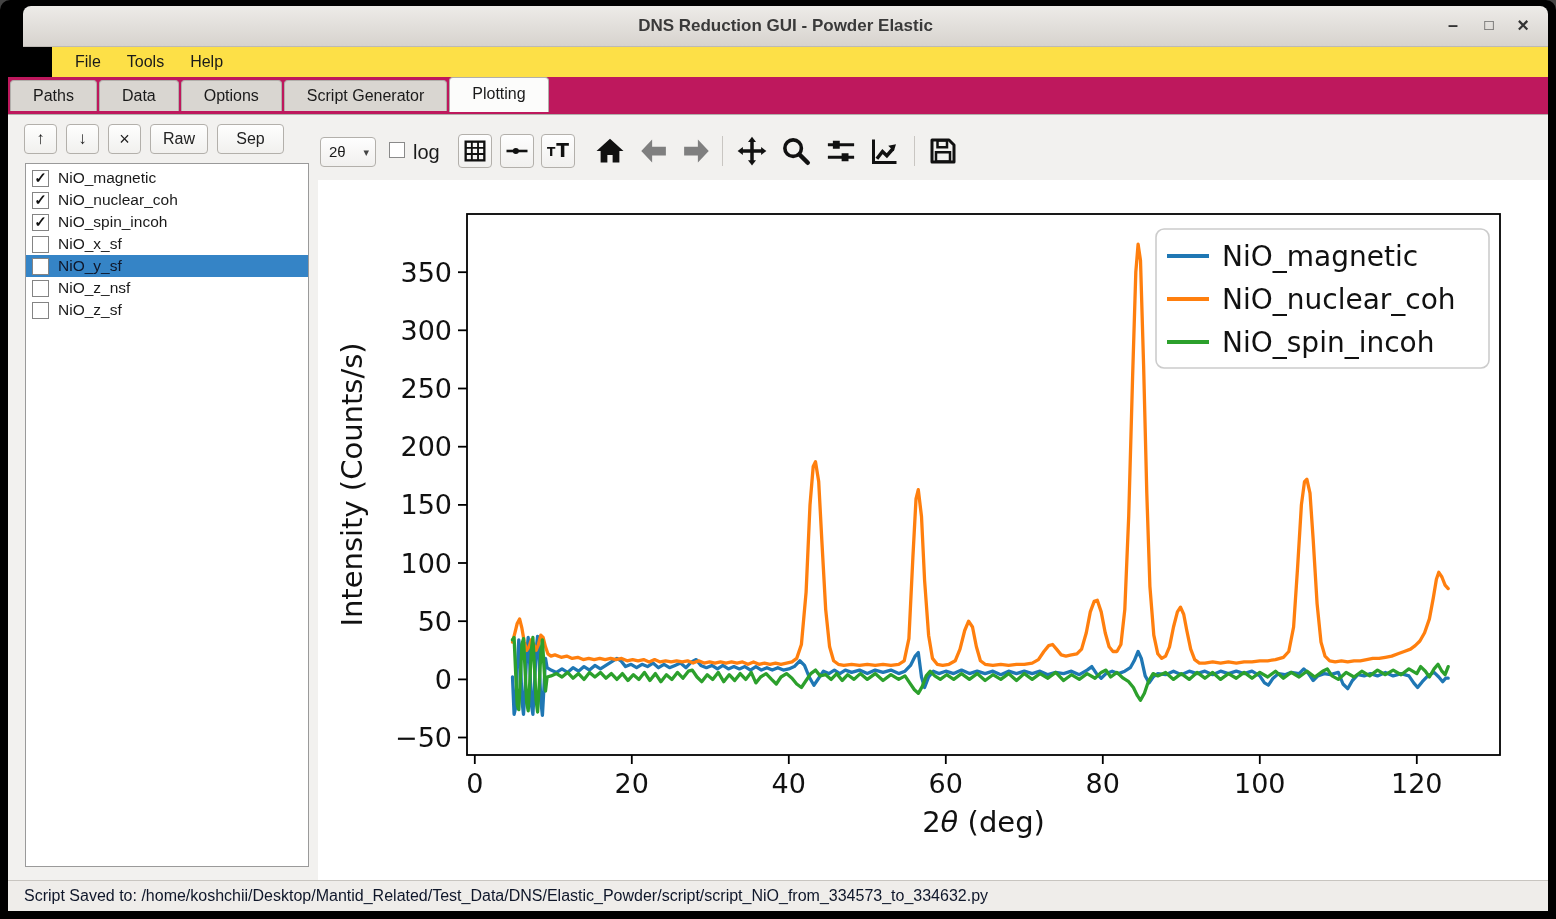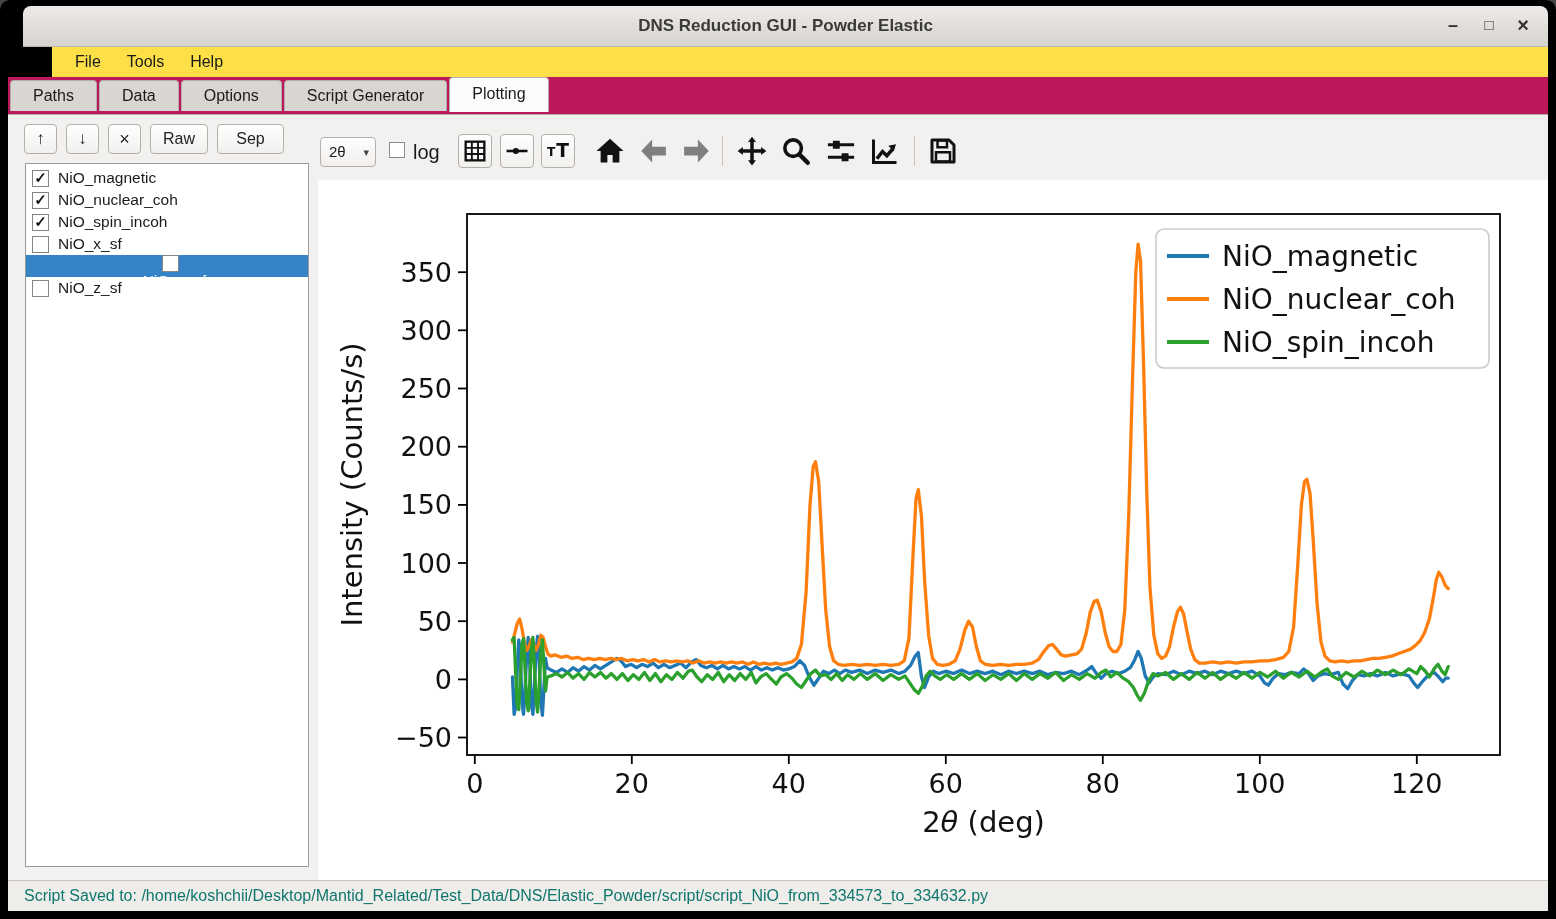--- a/index.html
+++ b/index.html
@@ -31,21 +31,21 @@
               margin-bottom:-1px;z-index:3;}
   
   .content{position:absolute;left:8px;top:115px;right:8px;bottom:39px;background:#f2f1ef;}
   .tool-btn{position:absolute;top:9px;height:30px;box-sizing:border-box;
             background:linear-gradient(#fefefe,#f1f0ee);border:1px solid #b3b0ab;
             border-radius:4px;font-size:16px;color:#222;text-align:center;line-height:28px;}
   
   .listbox{position:absolute;left:17px;top:48px;width:284px;height:704px;background:#fff;
            border:1px solid #9a9a9a;box-sizing:border-box;overflow:hidden;padding-top:3px;}
   .list-row{display:flex;align-items:center;height:22px;padding-left:6px;font-size:15.5px;}
-  .list-row.selected{background:#3584c6;color:#ffffff;flex-direction:column;}
+  .list-row.selected{background:#3584c6;color:#0f172a;}
   .cbx{width:15px;height:15px;box-sizing:content-box;border:1px solid #848484;background:#fff;
        font-size:15px;line-height:14px;text-align:center;color:#111;font-weight:bold;flex:none;}
   .list-label{margin-left:9px;white-space:nowrap;}
   
   .ptool{position:absolute;box-sizing:border-box;}
   .dropdown{left:312px;top:22px;width:56px;height:30px;background:linear-gradient(#fefefe,#f1f0ee);
             border:1px solid #b3b0ab;border-radius:4px;font-size:15px;line-height:28px;}
   .dropdown .dd-label{position:absolute;left:8px;}
   .dropdown .dd-arrow{position:absolute;right:6px;font-size:11px;color:#444;}
   .logbox{left:381px;top:27px;width:16px;height:16px;border:1px solid #8a8a8a;background:#fff;}
@@ -53,21 +53,21 @@
   .icon-btn{top:19px;width:34px;height:34px;background:linear-gradient(#fefefe,#f1f0ee);
             border:1px solid #b3b0ab;border-radius:4px;padding:2px;}
   .nav-btn{top:19px;width:36px;height:34px;padding:2px;border:none;background:transparent;}
   .icon-btn svg,.nav-btn svg{display:block;margin:0 auto;}
   .tsep{top:21px;width:1px;height:30px;background:#c9c6c2;}
   
   .figure{position:absolute;left:310px;top:65px;width:1230px;height:700px;background:#fff;}
   
   .statusbar{position:absolute;left:8px;right:8px;bottom:8px;height:31px;background:#efedea;
              border-top:1px solid #c8c5c0;box-sizing:border-box;font-size:16px;
-             line-height:29px;padding-left:16px;color:#0f766e;white-space:nowrap;}
+             line-height:29px;padding-left:16px;color:#0f172a;white-space:nowrap;}
 </style>
 </head>
 <body>
 
 <div id="screen">
 
   <div class="titlebar">
     <div class="win-title">DNS Reduction GUI - Powder Elastic</div>
     <span class="win-ctrl ctrl-min">–</span>
     <span class="win-ctrl ctrl-max">□</span>
@@ -99,20 +99,24 @@
           <span class="cbx">✓</span>
           <span class="list-label">NiO_spin_incoh</span>
         </div>
         <div class="list-row">
           <span class="cbx"></span>
           <span class="list-label">NiO_x_sf</span>
         </div>
         <div class="list-row selected">
           <span class="cbx"></span>
           <span class="list-label">NiO_y_sf</span>
+        </div>
+        <div class="list-row">
+          <span class="cbx"></span>
+          <span class="list-label">NiO_z_nsf</span>
         </div>
         <div class="list-row">
           <span class="cbx"></span>
           <span class="list-label">NiO_z_sf</span>
         </div>
       </div>
 
     <div class="ptool dropdown">
       <span class="dd-label">2θ</span>
       <span class="dd-arrow">▾</span>

